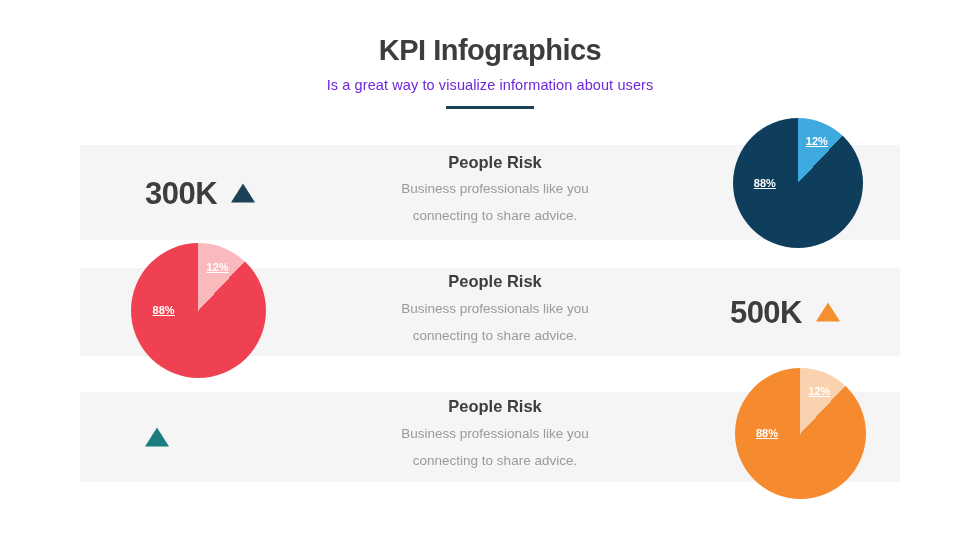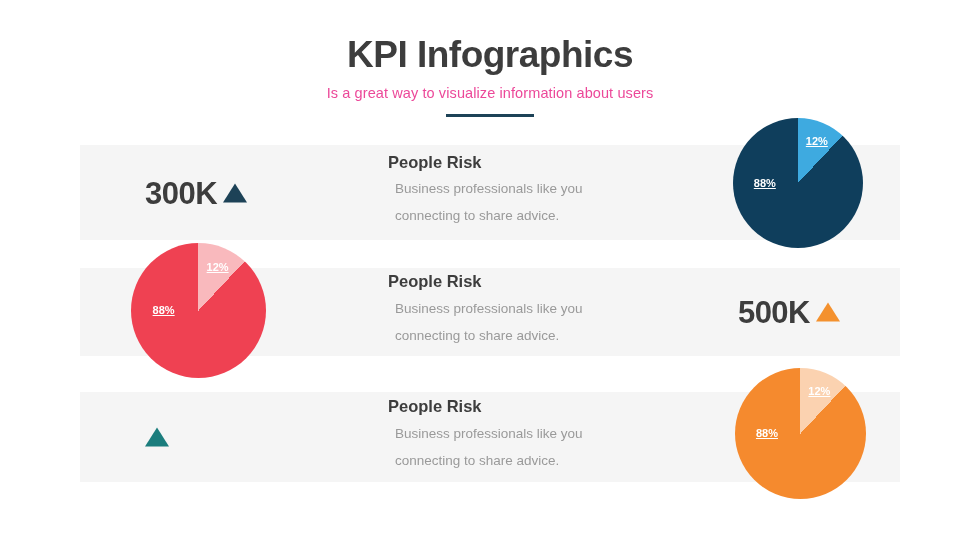--- a/index.html
+++ b/index.html
@@ -18,31 +18,31 @@
   
   .header {
     position: absolute;
     top: 0; left: 0;
     width: 980px;
     text-align: center;
   }
   .title {
     margin: 0;
     padding-top: 36px;
-    font-size: 37px;
+    font-size: 29px;
     font-weight: bold;
     color: #3d3d3d;
     letter-spacing: -0.5px;
     line-height: 1.0;
   }
   .subtitle {
     margin: 0;
     padding-top: 12px;
     font-size: 14.5px;
-    color: #ec4899;
+    color: #6d28d9;
     font-weight: normal;
     letter-spacing: 0.1px;
   }
   .divider-wrap {
     padding-top: 13px;
     display: flex;
     justify-content: center;
   }
   .divider {
     width: 88px;
@@ -80,21 +80,21 @@
     position: relative;
   }
 
   
   .kpi {
     position: absolute;
     top: 50%;
     transform: translateY(-50%);
     display: flex;
     align-items: center;
-    gap: 6px;
+    gap: 14px;
   }
   .kpi.at-left  { left: 65px; }
   .kpi.at-right { right: 60px; margin-left: 44px; }
   .kpi-value {
     font-size: 31px;
     font-weight: bold;
     color: #3d3d3d;
     letter-spacing: -0.5px;
     line-height: 1;
   }
@@ -102,24 +102,25 @@
     width: 0;
     height: 0;
     border-left: 12px solid transparent;
     border-right: 12px solid transparent;
     border-bottom: 19px solid #1d4257;
   }
 
   
   .text-block {
     position: absolute;
-    left: 8px;
+    left: 0;
     top: 50%;
     transform: translateY(-50%);
     width: 230px;
+    text-align: center;
   }
   .tb-title {
     font-size: 16.5px;
     font-weight: bold;
     color: #3d3d3d;
     margin: 0 0 5px 0;
     line-height: 1.2;
   }
   .tb-desc {
     font-size: 13.5px;

